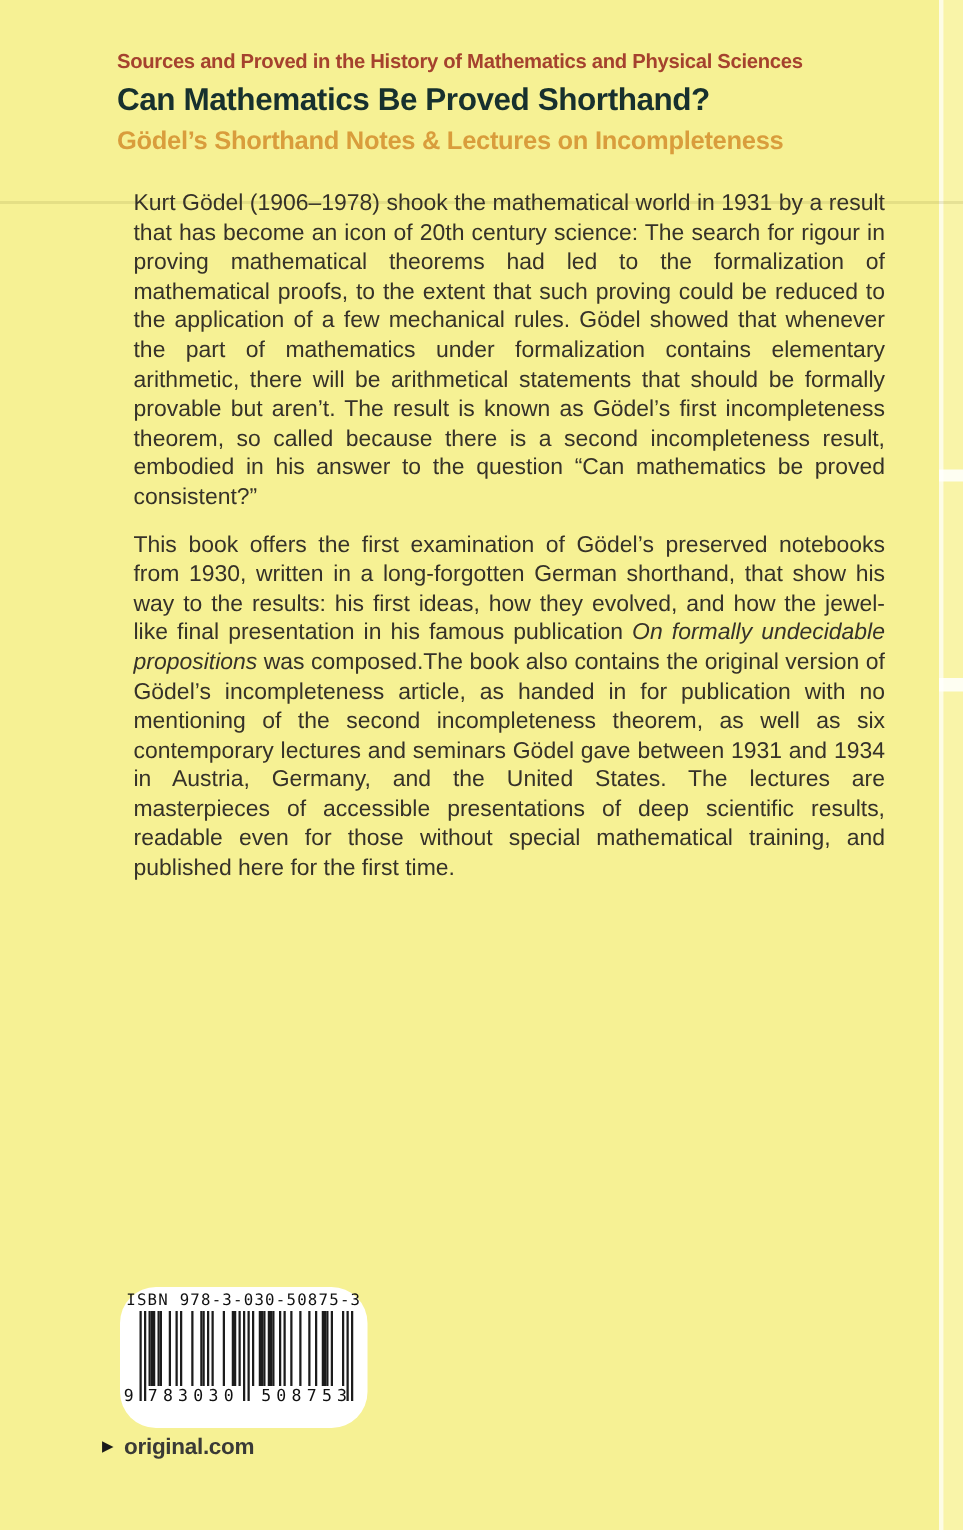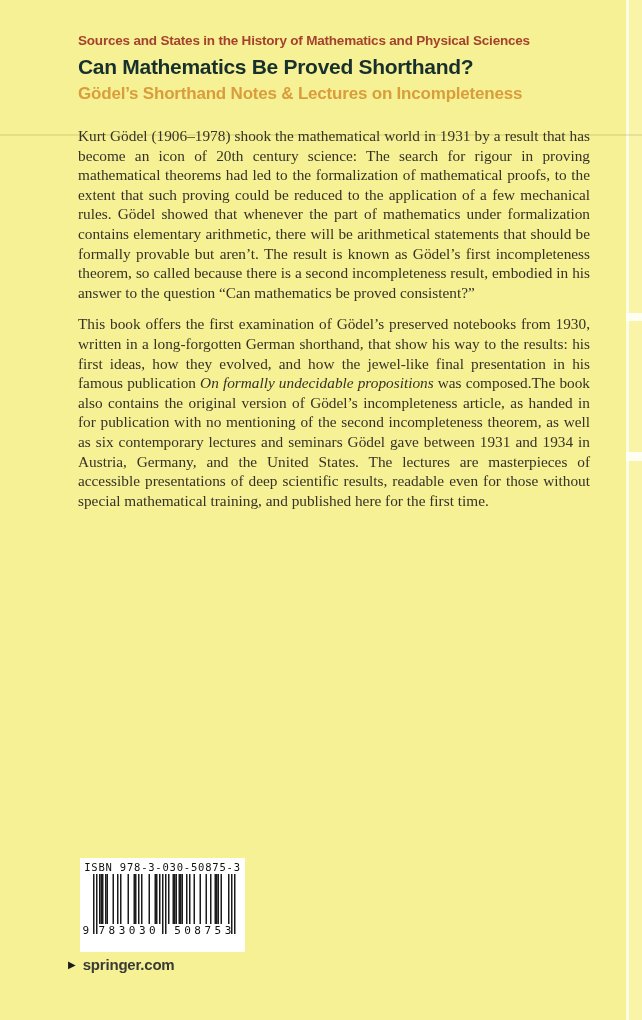--- a/index.html
+++ b/index.html
@@ -16,25 +16,25 @@
   .notch1{top:313px;height:8px;}
   .notch2{top:452px;height:9px;}
   .crease{position:absolute;left:0;right:0;top:134px;height:2px;background:rgba(120,110,40,0.14);}
   
   .content{position:absolute;left:78px;width:512px;top:0;}
   .series{margin-top:33px;font-size:13.5px;font-weight:700;letter-spacing:-0.2px;color:var(--series);}
   .author{margin-top:15px;font-size:13.5px;font-weight:400;letter-spacing:-0.1px;color:var(--author);}
   .title{margin:7px 0 0 0;font-size:21px;font-weight:700;letter-spacing:-0.3px;color:var(--title);}
   .subtitle{margin-top:5px;font-size:17px;font-weight:700;letter-spacing:-0.2px;color:var(--subtitle);}
   .blurb{margin-top:22px;}
-  .para{margin:0 0 12px 0;font-family:Liberation Serif, serif;font-size:15.3px;line-height:19.6px;
+  .para{margin:0 0 12px 11px;font-family:Liberation Sans, sans-serif;font-size:15.3px;line-height:19.6px;
         text-align:justify;color:var(--body);}
   .para i{font-style:italic;}
   
-  .barcode-box{position:absolute;left:80px;top:858px;width:165px;height:94px;background:#ffffff;}
+  .barcode-box{position:absolute;left:80px;top:858px;width:165px;height:94px;background:#ffffff;border-radius:24px;}
   .isbn-text{margin-top:3px;text-align:center;font-family:"DejaVu Sans Mono",monospace;
              font-size:10.5px;letter-spacing:0.8px;color:#111;white-space:nowrap;}
   .barcode-inner{position:relative;width:160px;margin:1px auto 0 auto;height:64px;}
   .barcode-inner svg{display:block;}
   .barcode-digits{position:absolute;left:0;top:50px;width:160px;height:13px;
                   font-family:"DejaVu Sans Mono",monospace;font-size:11px;color:#111;}
   .bd-nine{position:absolute;left:0;top:0;}
   .bd-g1{position:absolute;left:16px;width:62px;top:0;text-align:left;letter-spacing:3.5px;}
   .bd-g2{position:absolute;left:86px;width:72px;top:0;text-align:center;letter-spacing:3.5px;}
   
@@ -47,21 +47,21 @@
 
 <div class="cover">
 
   <div class="edge-strip"></div>
   <div class="edge-line"></div>
   <div class="notch notch1"></div>
   <div class="notch notch2"></div>
   <div class="crease"></div>
 
   <div class="content">
-    <div class="series">Sources and States in the History of Mathematics and Physical Sciences</div>
+    <div class="series">Sources and Proved in the History of Mathematics and Physical Sciences</div>
     <h1 class="title">Can Mathematics Be Proved Shorthand?</h1>
     <div class="subtitle">Gödel’s Shorthand Notes &amp; Lectures on Incompleteness</div>
 
     <div class="blurb">
       <p class="para">Kurt Gödel (1906–1978) shook the mathematical world in 1931 by a result that has become an icon of 20th century science: The search for rigour in proving mathematical theorems had led to the formalization of mathematical proofs, to the extent that such proving could be reduced to the application of a few mechanical rules. Gödel showed that whenever the part of mathematics under formalization contains elementary arithmetic, there will be arithmetical statements that should be formally provable but aren’t. The result is known as Gödel’s first incompleteness theorem, so called because there is a second incompleteness result, embodied in his answer to the question “Can mathematics be proved consistent?”</p>
       <p class="para"><span>This book offers the first examination of Gödel’s preserved notebooks from 1930, written in a long-forgotten German shorthand, that show his way to the results: his first ideas, how they evolved, and how the jewel-like final presentation in his famous publication </span><i>On formally undecidable propositions</i><span> was composed.The book also contains the original version of Gödel’s incompleteness article, as handed in for publication with no mentioning of the second incompleteness theorem, as well as six contemporary lectures and seminars Gödel gave between 1931 and 1934 in Austria, Germany, and the United States. The lectures are masterpieces of accessible presentations of deep scientific results, readable even for those without special mathematical training, and published here for the first time.</span></p>
     </div>
   </div>
 
   <div class="barcode-box">
@@ -113,16 +113,16 @@
       <div class="barcode-digits">
         <span class="bd-nine">9</span>
         <span class="bd-g1">783030</span>
         <span class="bd-g2">508753</span>
       </div>
     </div>
   </div>
 
   <div class="springer">
     <span class="arrow">▶</span>
-    <span class="site">springer.com</span>
+    <span class="site">original.com</span>
   </div>
 
 </div>
 
 </body></html>

